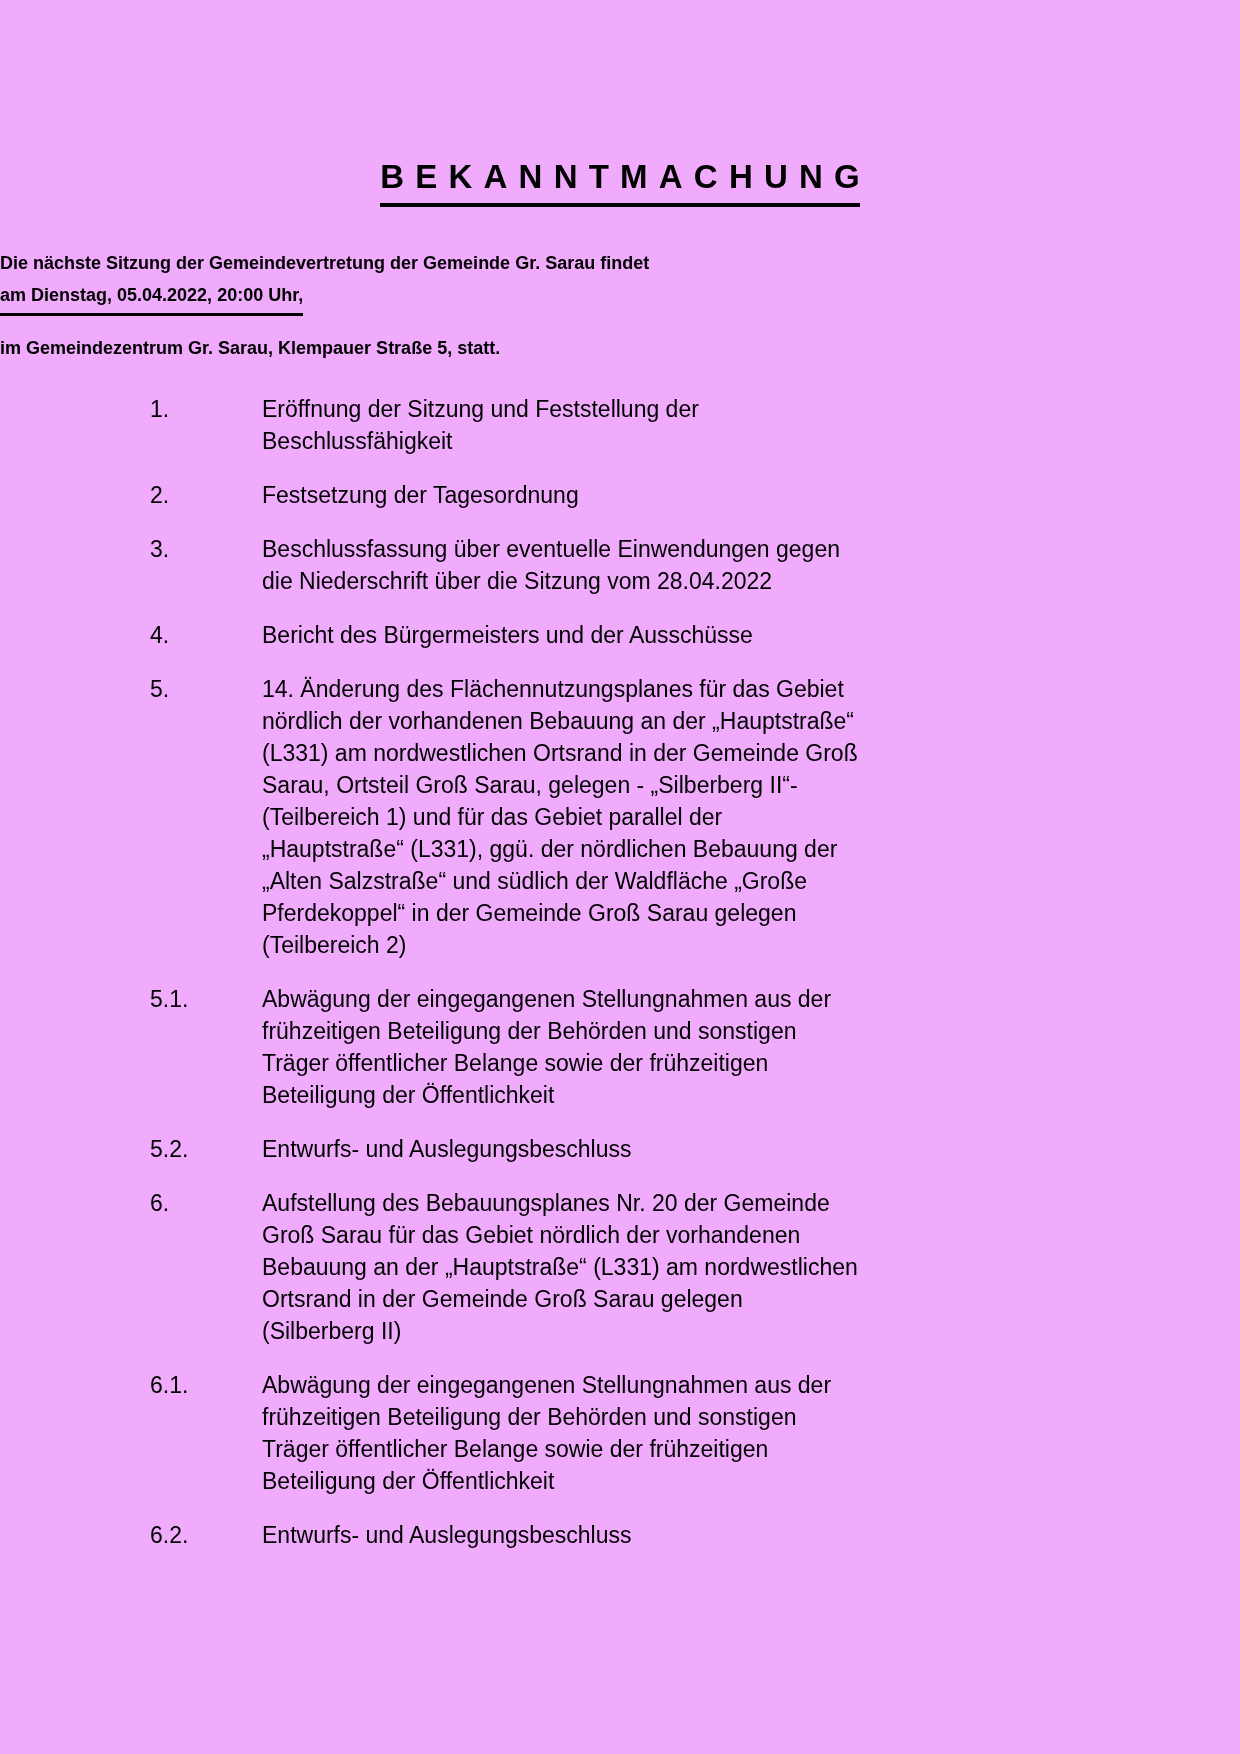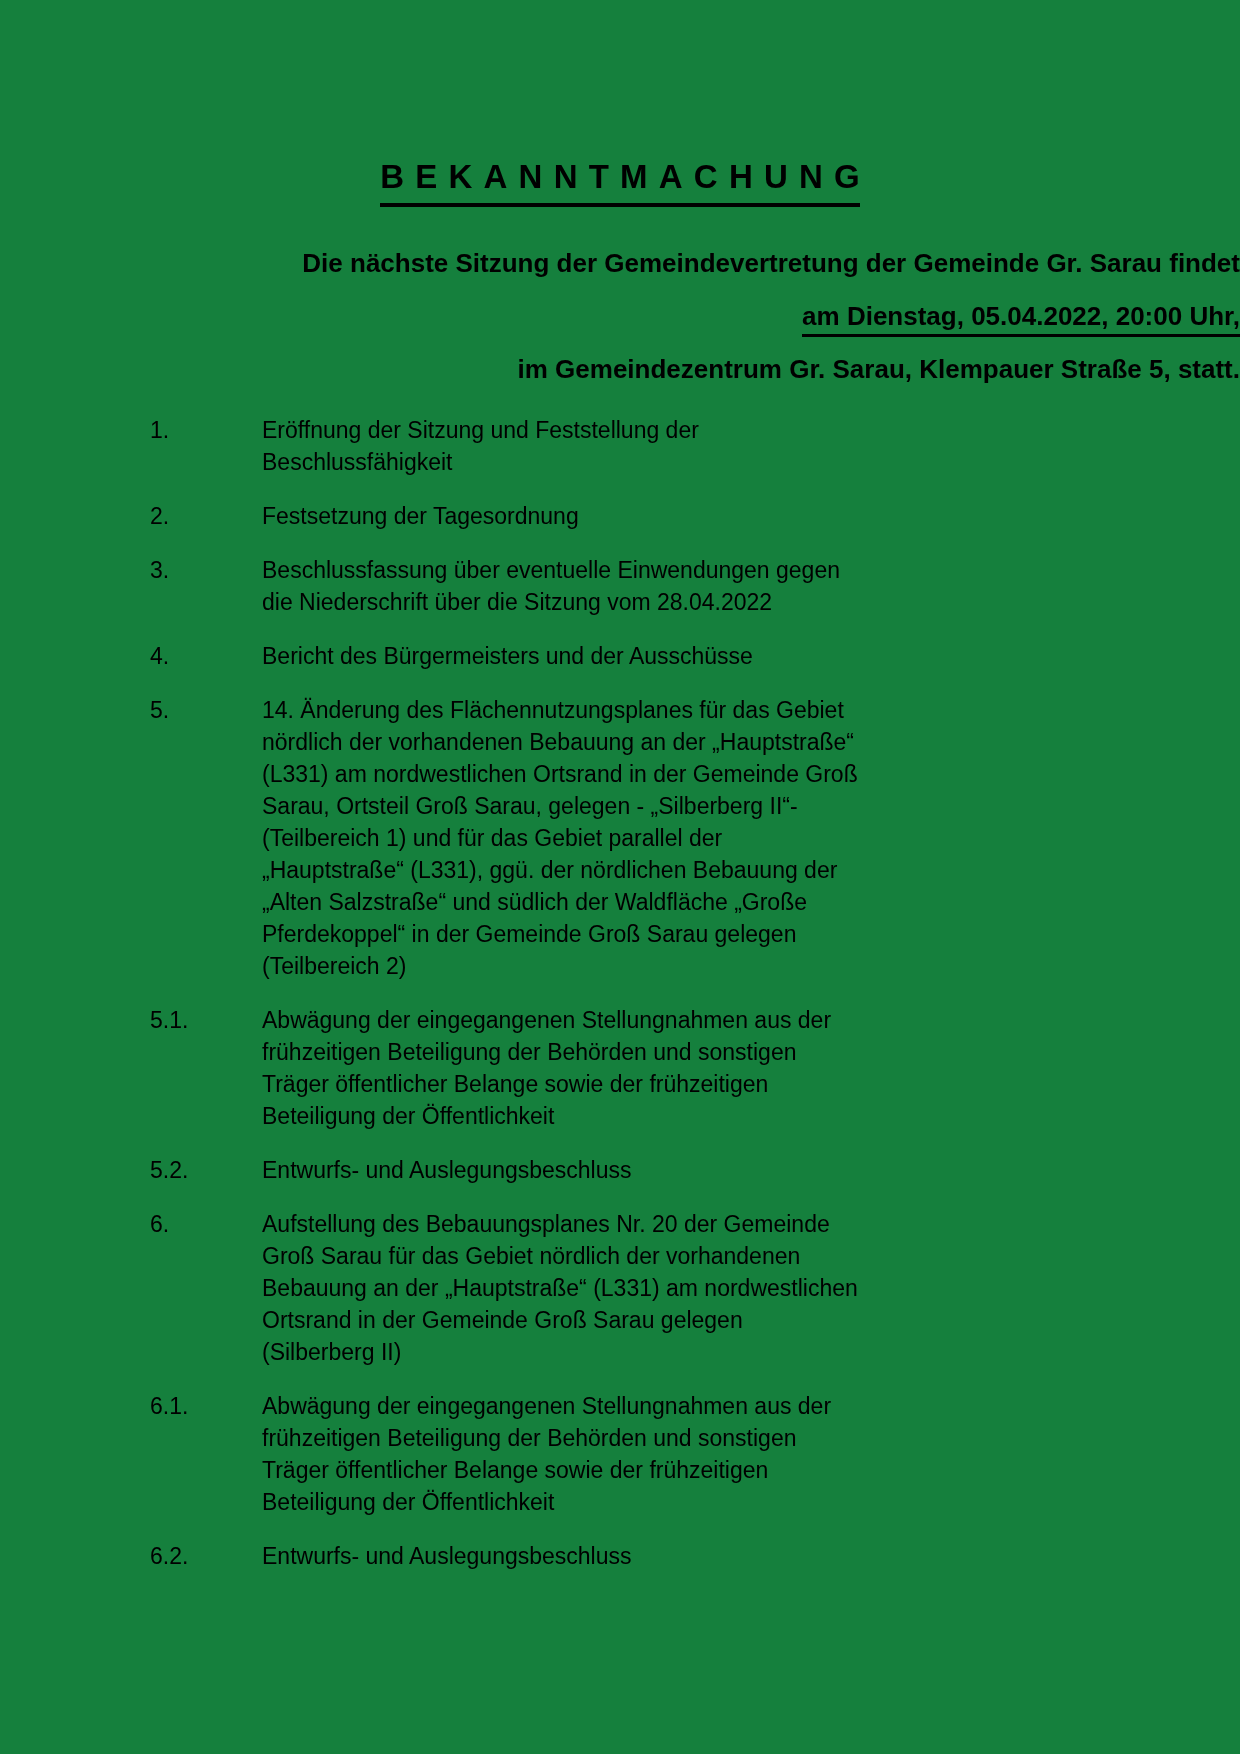--- a/index.html
+++ b/index.html
@@ -4,21 +4,21 @@
 <style>
   html, body {
     margin: 0;
     padding: 0;
     background: #ffffff;
   }
   .page {
     position: relative;
     width: 1240px;
     height: 1754px;
-    background: #15803d;
+    background: #f0abfc;
     color: #000000;
     font-family: "Liberation Sans", "DejaVu Sans", sans-serif;
     overflow: hidden;
     box-sizing: border-box;
   }
   .doc-title {
     margin: 0;
     padding-top: 157px;
     text-align: center;
     font-size: 33px;
@@ -29,27 +29,27 @@
     display: inline-block;
     border-bottom: 4px solid #000;
     padding-bottom: 6px;
   }
   .doc-title .tracked {
     letter-spacing: 0.34em;
     margin-right: -0.34em; 
   }
   .intro-line {
     margin: 0;
-    text-align: right;
-    font-size: 26px;
+    text-align: left;
+    font-size: 18px;
     line-height: 32px;
     font-weight: bold;
   }
   .intro-1 { margin-top: 40px; }
-  .intro-2 { margin-top: 21px; }
+  .intro-2 { }
   .intro-3 { margin-top: 16px; }
   .intro-2 .underline {
     display: inline-block;
     border-bottom: 3px solid #000;
     padding-bottom: 2px;
   }
   .agenda-heading {
     margin: 46px 0 0 150px;
     font-size: 23px;
     line-height: 32px;

